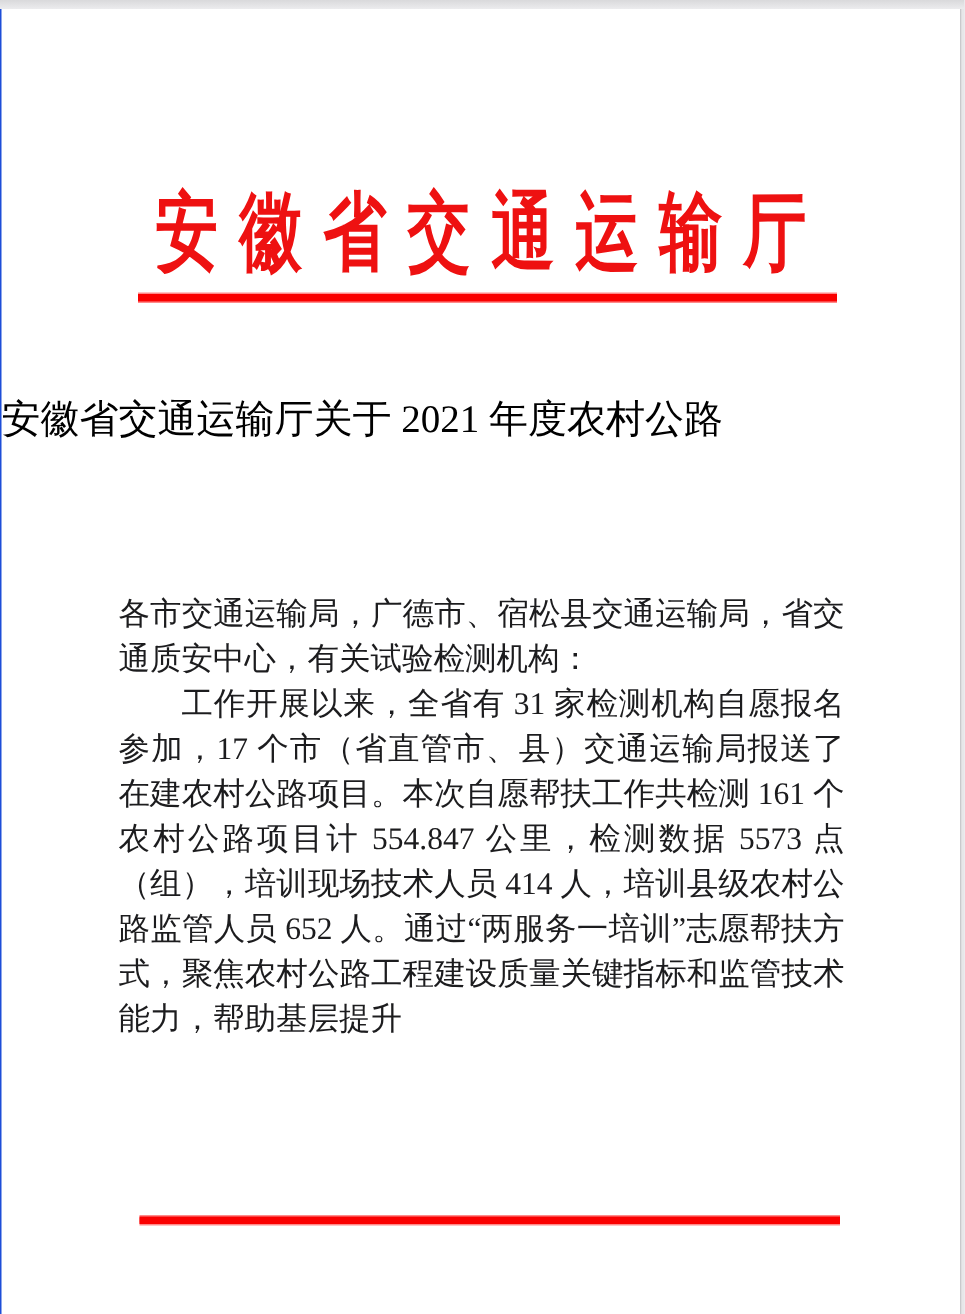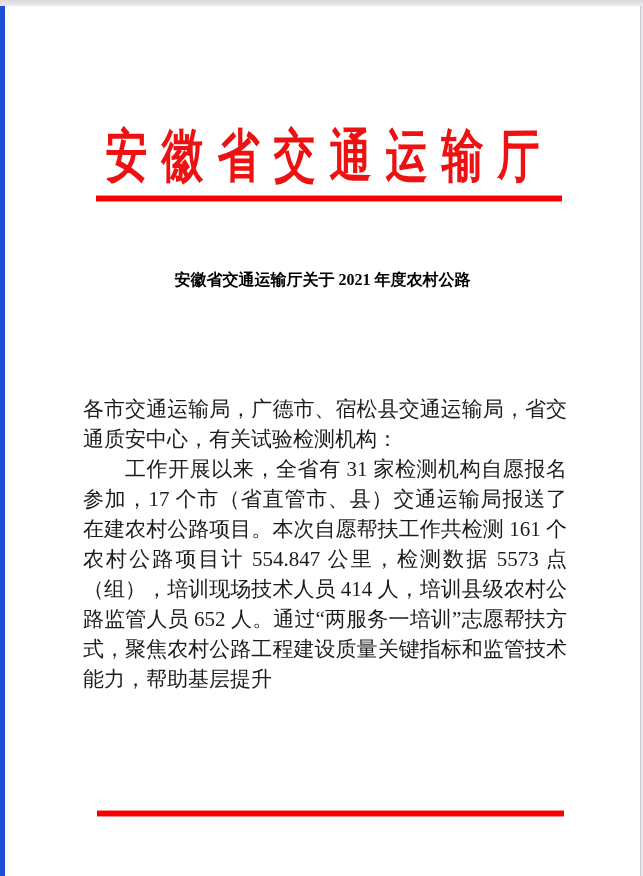--- a/index.html
+++ b/index.html
@@ -16,21 +16,21 @@
     overflow: hidden;
     background: #e7e7e9;
   }
   .page {
     position: absolute;
     top: 6px;
     left: 0;
     width: 641px;
     height: 870px;
     background: #ffffff;
-    border-left: 5px solid #1d4ed8;
+    border-left: 1px solid #1d4ed8;
     border-right: 1px solid #c9c9cc;
     box-sizing: border-box;
   }
   .top-edge {
     position: absolute;
     top: 0;
     left: 0;
     width: 100%;
     height: 6px;
     background: linear-gradient(#d9d9db, #ececee);
@@ -60,24 +60,24 @@
     box-shadow: 0 -1px 0 #ff8a8a, 0 1px 0 #ff8a8a;
   }
   .rule-top    { top: 190px; left: 91px; width: 466px; }
   .rule-bottom { top: 805px; left: 92px; width: 467px; }
   
   .doc-title {
     position: absolute;
     top: 258px;
     left: 0;
     width: 100%;
-    text-align: center;
+    text-align: left;
     color: #000000;
-    font-weight: bold;
-    font-size: 16px;
+    font-weight: normal;
+    font-size: 26px;
     line-height: 32px;
     margin: 0;
   }
   
   .doc-body {
     position: absolute;
     top: 388px;
     left: 78px;
     width: 484px;
     color: #1c1c1e;

